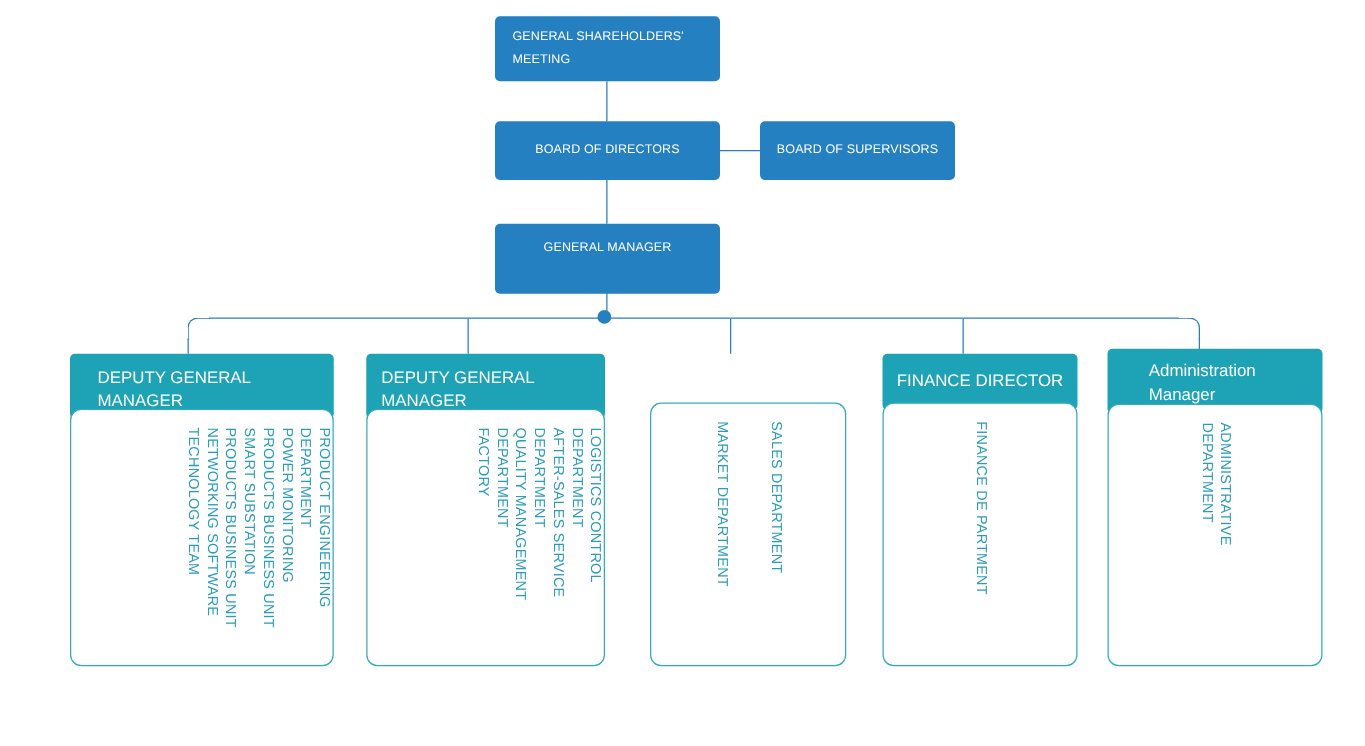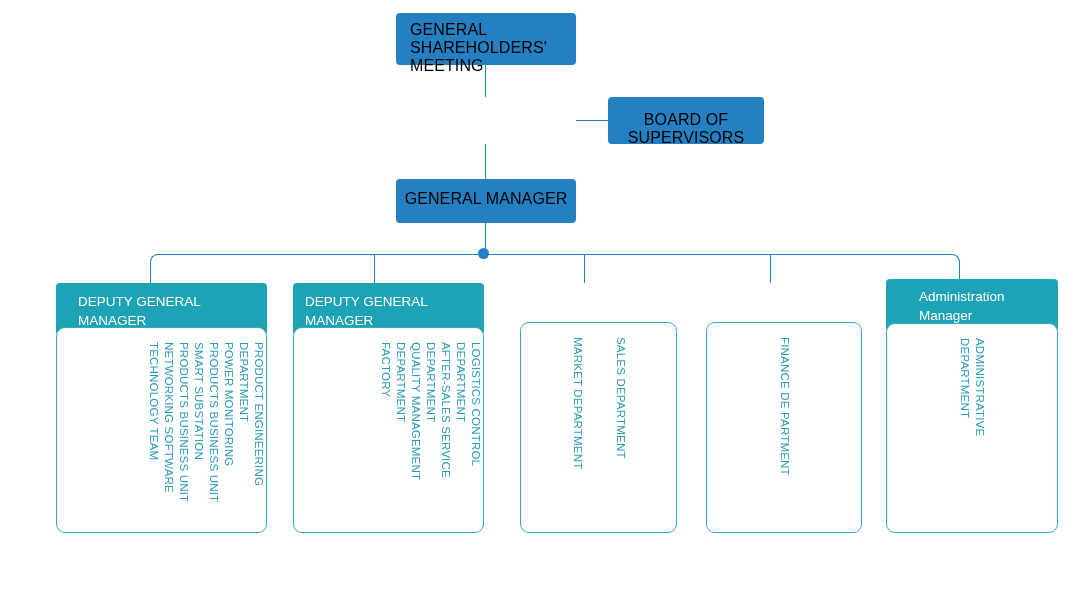--- a/index.html
+++ b/index.html
@@ -21,22 +21,22 @@
     width: 1092px;
     height: 597px;
   }
 
   
   .node-blue {
     position: absolute;
     background: #2480c0;
     border-radius: 4px;
     box-sizing: border-box;
-    color: #000000;
-    font-size: 16px;
+    color: #ffffff;
+    font-size: 10px;
     line-height: 18px;
     letter-spacing: .1px;
   }
   .node-blue .lbl {
     position: absolute;
     left: 14px;
     right: 10px;
     white-space: pre-line;
   }
   .node-blue.center .lbl {
@@ -46,21 +46,21 @@
 
   #n-shareholders { left: 396px; top: 13px;  width: 180px; height: 52px; }
   #n-shareholders .lbl { top: 8px; }
 
   #n-board       { left: 396px; top: 97px;  width: 180px; height: 47px; }
   #n-board .lbl  { top: 14px; }
 
   #n-supervisors { left: 608px; top: 97px;  width: 156px; height: 47px; }
   #n-supervisors .lbl { top: 14px; }
 
-  #n-gm          { left: 396px; top: 179px; width: 180px; height: 44px; }
+  #n-gm          { left: 396px; top: 179px; width: 180px; height: 56px; }
   #n-gm .lbl     { top: 11px; }
 
   
   .ln {
     position: absolute;
     background: #2480c0;
   }
   .ln.v { width: 1px; }
   .ln.h { height: 1px; }
 
@@ -149,20 +149,23 @@
 </head>
 <body>
 
 <div id="chart">
 
   <div class="node-blue center" id="n-shareholders">
     <div class="lbl" style="text-align:left;left:14px;">GENERAL SHAREHOLDERS'
 MEETING</div>
   </div>
 
+  <div class="node-blue center" id="n-board">
+    <div class="lbl">BOARD OF DIRECTORS</div>
+  </div>
 
   <div class="node-blue center" id="n-supervisors">
     <div class="lbl">BOARD OF SUPERVISORS</div>
   </div>
 
   <div class="node-blue center" id="n-gm">
     <div class="lbl">GENERAL MANAGER</div>
   </div>
 
   <div class="ln v" style="left:485px; top:65px; height:32px;"></div>
@@ -224,20 +227,23 @@
   <div class="col" id="col-2" style="left:506px; top:283px; width:157px; height:250px;">
     <div class="col-body" style="top:39px; height:211px;">
       <div class="vitems" style="justify-content:center;">
         <div class="vitem">SALES DEPARTMENT</div>
         <div class="vitem" style="margin-right:28px;">MARKET   DEPARTMENT</div>
       </div>
     </div>
   </div>
 
   <div class="col" id="col-3" style="left:692px; top:283px; width:156px; height:250px;">
+    <div class="col-head center" style="height:45px;">
+      <div class="lbl">FINANCE DIRECTOR</div>
+    </div>
     <div class="col-body" style="top:39px; height:211px;">
       <div class="vitems" style="justify-content:center;">
         <div class="vitem">FINANCE DE  PARTMENT</div>
       </div>
     </div>
   </div>
 
   <div class="col" id="col-4" style="left:872px; top:279px; width:172px; height:254px;text-decoration:underline;">
     <div class="col-head" style="height:52px;">
       <div class="lbl" style="left:33px; top:8px;">Administration

